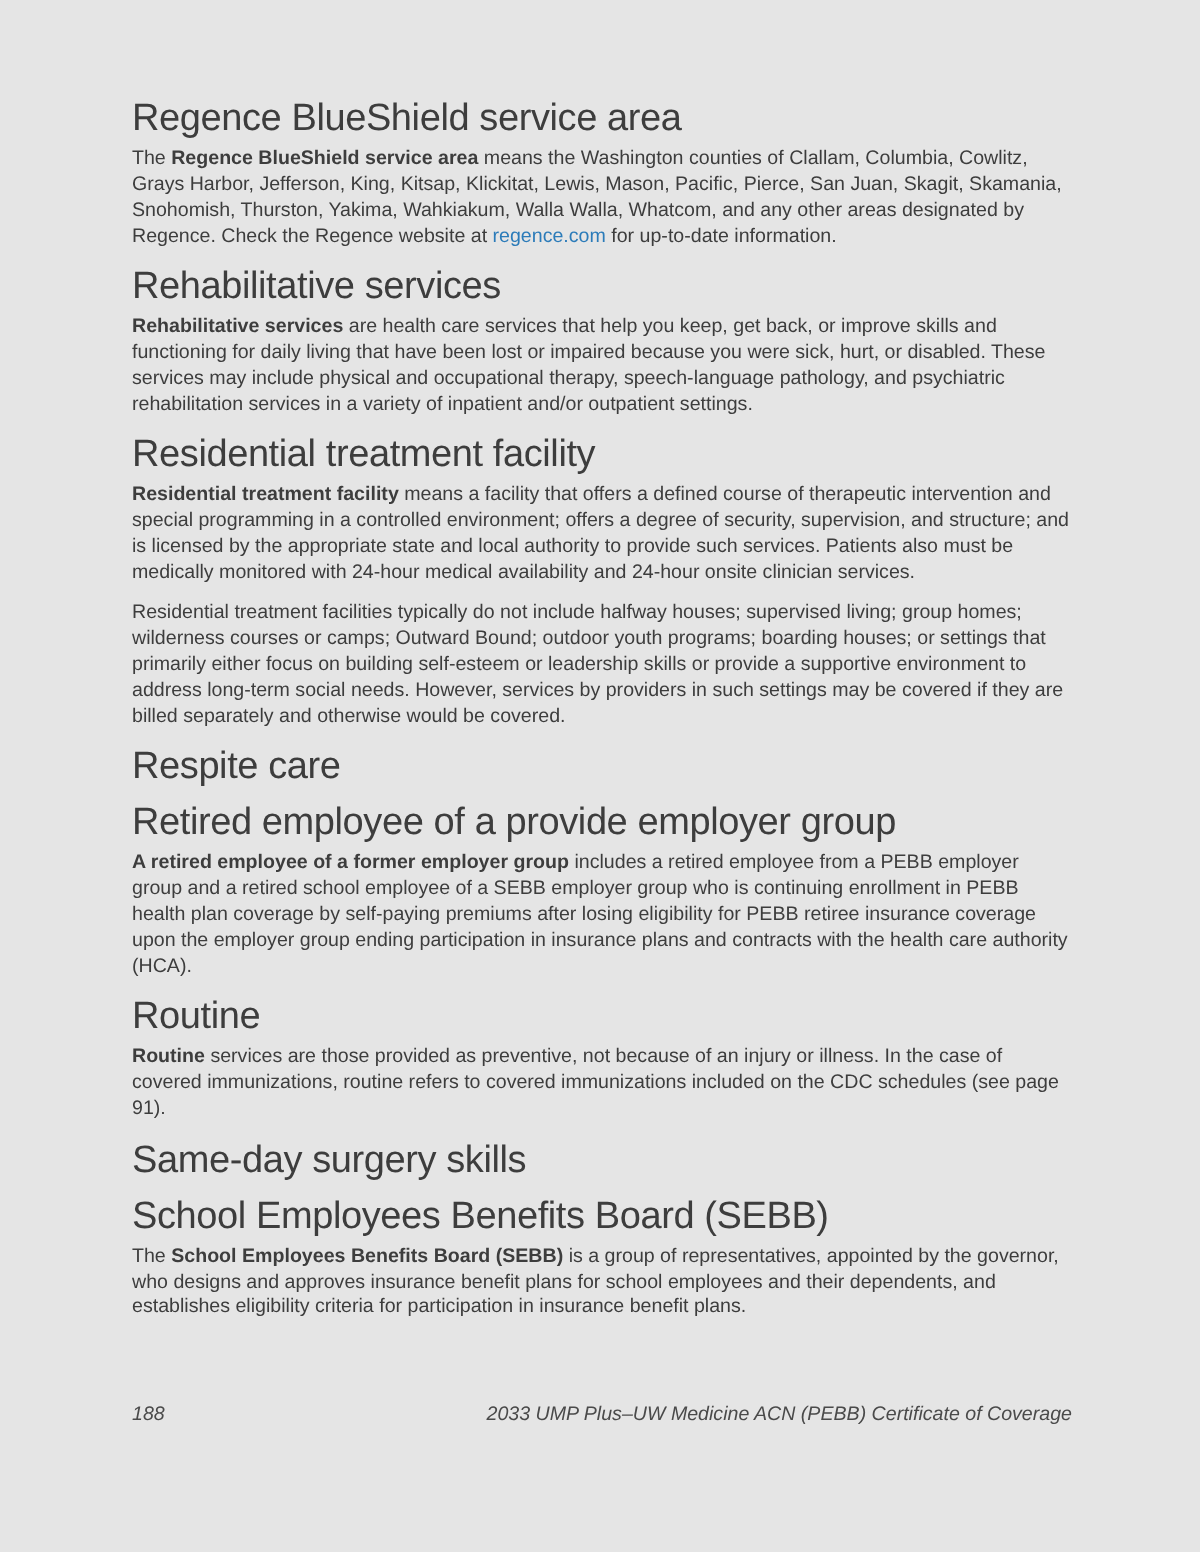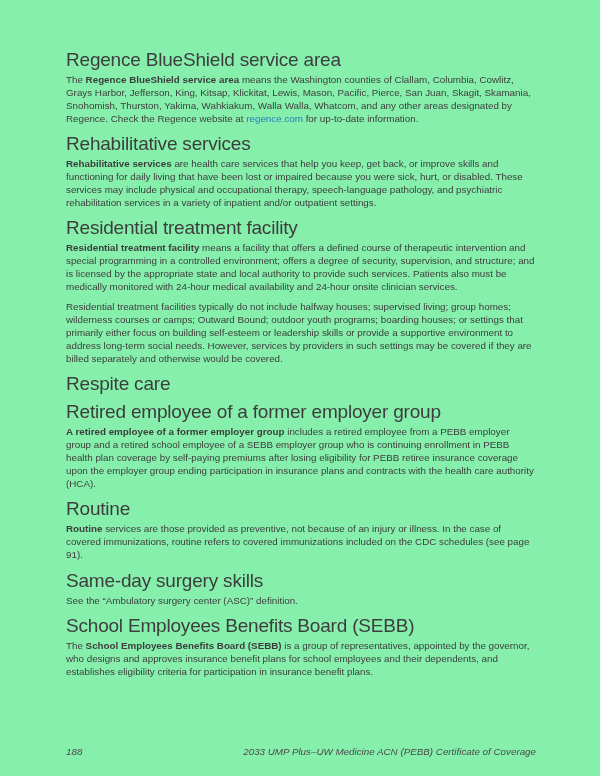--- a/index.html
+++ b/index.html
@@ -1,19 +1,19 @@
 <!DOCTYPE html>
 <html><head>
 <meta charset="utf-8">
 <style>
   html,body { margin:0; padding:0; background:#ffffff; }
   .page {
     position:relative;
     width:600px; height:776px;
-    background:#86efac;
+    background:#e5e5e5;
     font-family:"Liberation Sans", sans-serif;
     overflow:hidden;
     color:#3d3d3d;
   }
   .content {
     position:absolute;
     top:49px; left:66px; width:470px;
   }
   h2.section-heading {
     font-size:19px;
@@ -33,21 +33,21 @@
   }
   .b { font-weight:bold; }
   a.lnk {
     color:#2b7bb9;
     font-weight:normal;
     text-decoration:none;
     cursor:pointer;
   }
   .footer {
     position:absolute;
-    top:746px; left:66px; width:470px;
+    top:702px; left:66px; width:470px;
     display:flex;
     justify-content:space-between;
     align-items:baseline;
     font-size:9.8px;
     font-style:italic;
     color:#4a4a4a;
   }
 </style>
 </head>
 <body>
@@ -69,32 +69,31 @@
       <h2 class="section-heading">Residential treatment facility</h2>
       <p class="body-para"><span class="b">Residential treatment facility</span><span> means a facility that offers a defined course of therapeutic intervention and special programming in a controlled environment; offers a degree of security, supervision, and structure; and is licensed by the appropriate state and local authority to provide such services. Patients also must be medically monitored with 24-hour medical availability and 24-hour onsite clinician services.</span></p>
       <p class="body-para"><span>Residential treatment facilities typically do not include halfway houses; supervised living; group homes; wilderness courses or camps; Outward Bound; outdoor youth programs; boarding houses; or settings that primarily either focus on building self-esteem or leadership skills or provide a supportive environment to address long-term social needs. However, services by providers in such settings may be covered if they are billed separately and otherwise would be covered.</span></p>
     </section>
 
     <section>
       <h2 class="section-heading">Respite care</h2>
     </section>
 
     <section>
-      <h2 class="section-heading">Retired employee of a former employer group</h2>
+      <h2 class="section-heading">Retired employee of a provide employer group</h2>
       <p class="body-para"><span class="b">A retired employee of a former employer group</span><span> includes a retired employee from a PEBB employer group and a retired school employee of a SEBB employer group who is continuing enrollment in PEBB health plan coverage by self-paying premiums after losing eligibility for PEBB retiree insurance coverage upon the employer group ending participation in insurance plans and contracts with the health care authority (HCA).</span></p>
     </section>
 
     <section>
       <h2 class="section-heading">Routine</h2>
       <p class="body-para"><span class="b">Routine</span><span> services are those provided as preventive, not because of an injury or illness. In the case of covered immunizations, routine refers to covered immunizations included on the CDC schedules (see page 91).</span></p>
     </section>
 
     <section>
       <h2 class="section-heading">Same-day surgery skills</h2>
-      <p class="body-para"><span>See the “Ambulatory surgery center (ASC)” definition.</span></p>
     </section>
 
     <section>
       <h2 class="section-heading">School Employees Benefits Board (SEBB)</h2>
       <p class="body-para"><span>The </span><span class="b">School Employees Benefits Board (SEBB)</span><span> is a group of representatives, appointed by the governor, who designs and approves insurance benefit plans for school employees and their dependents, and establishes eligibility criteria for participation in insurance benefit plans.</span></p>
     </section>
 
   </div>
 
   <div class="footer">

